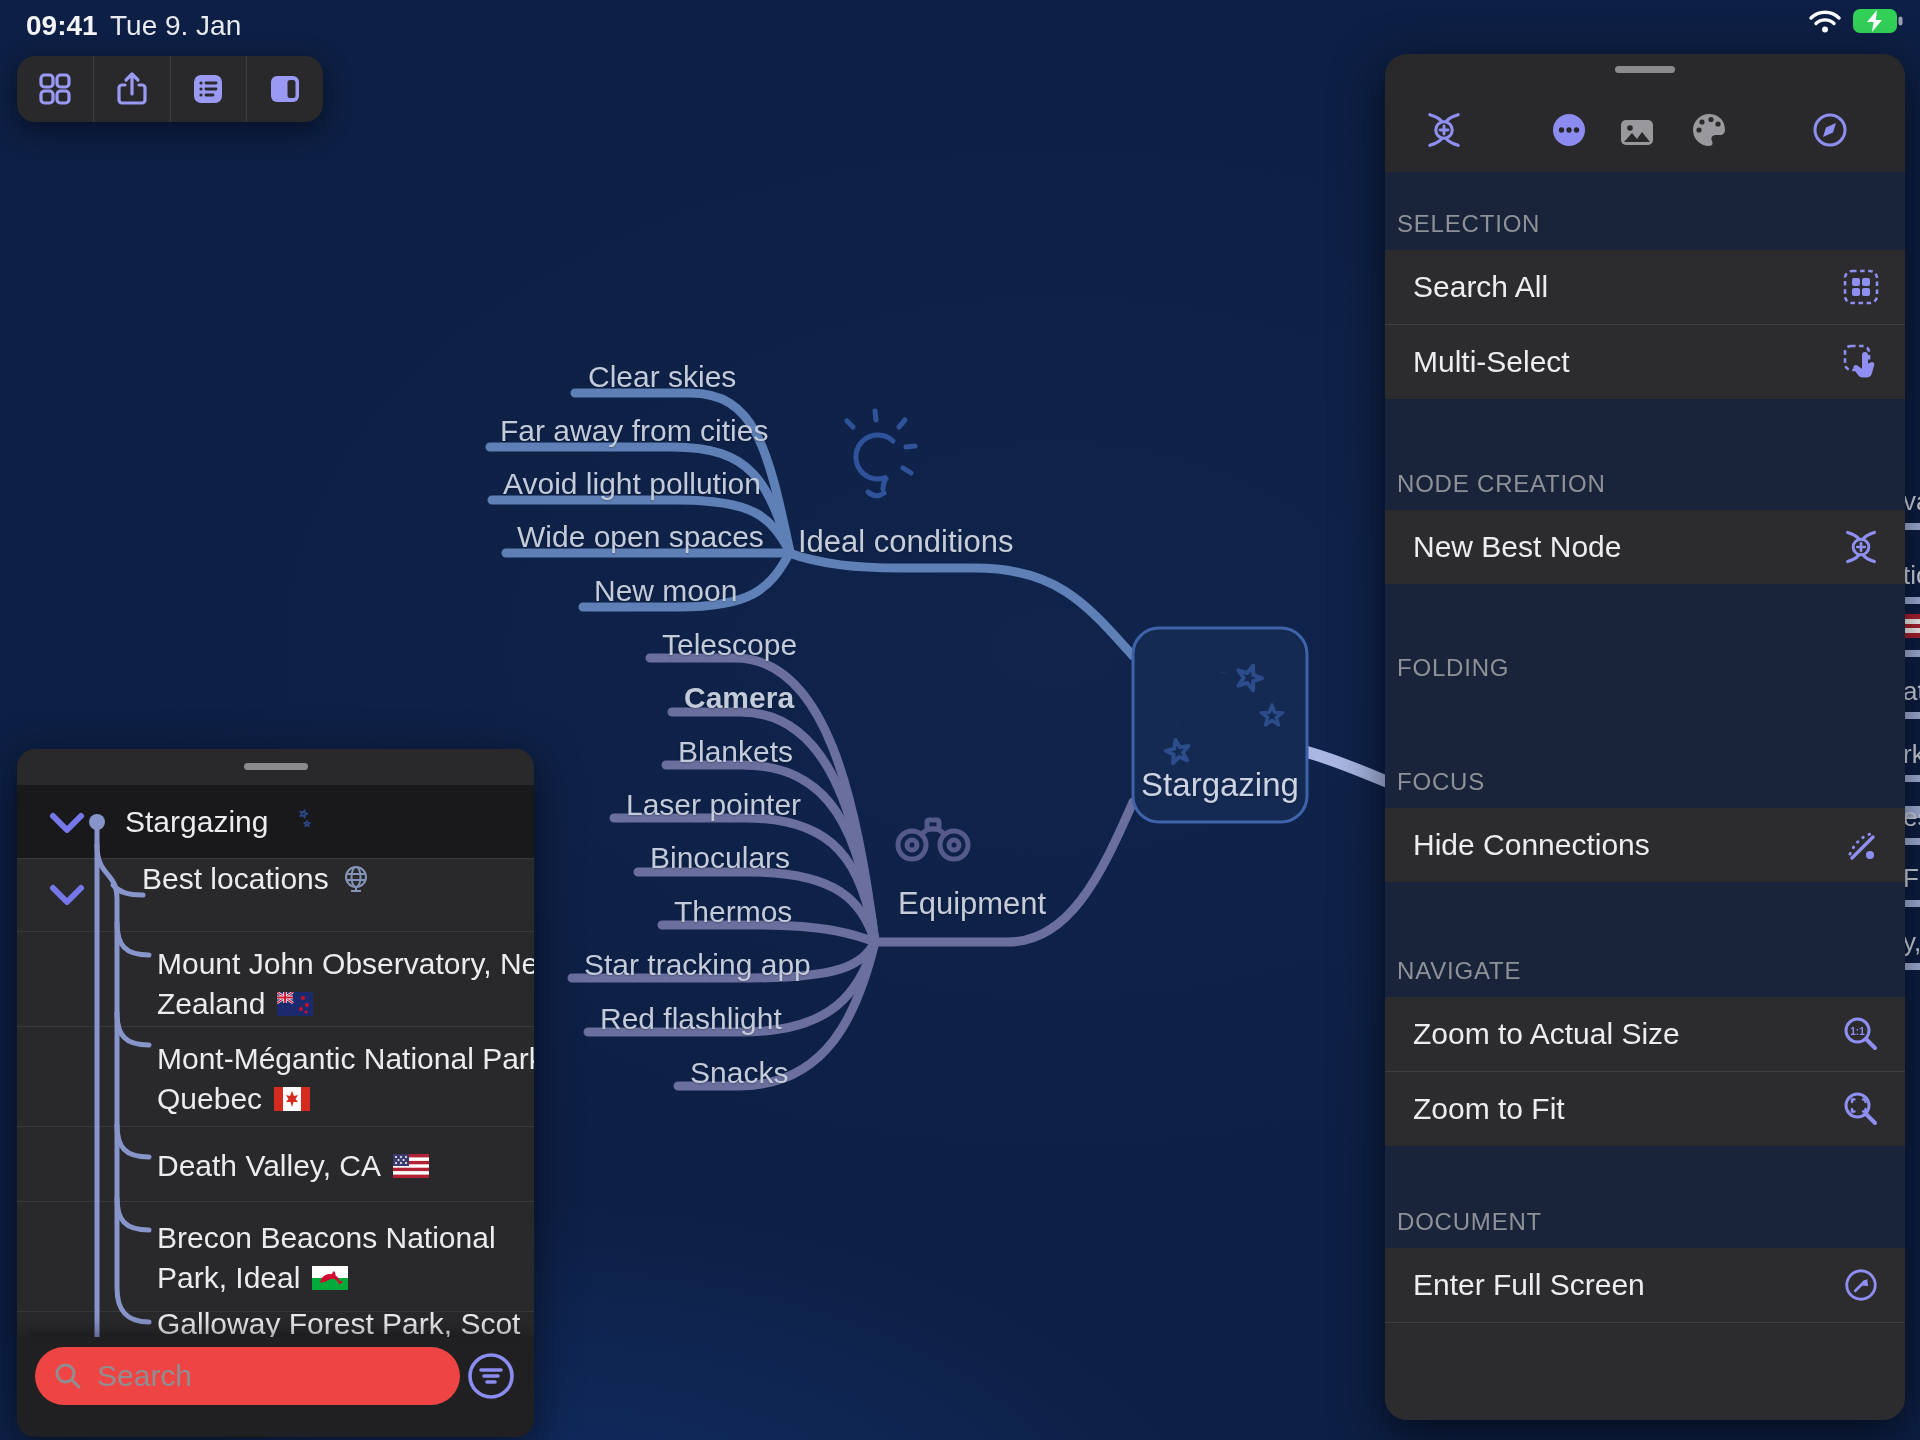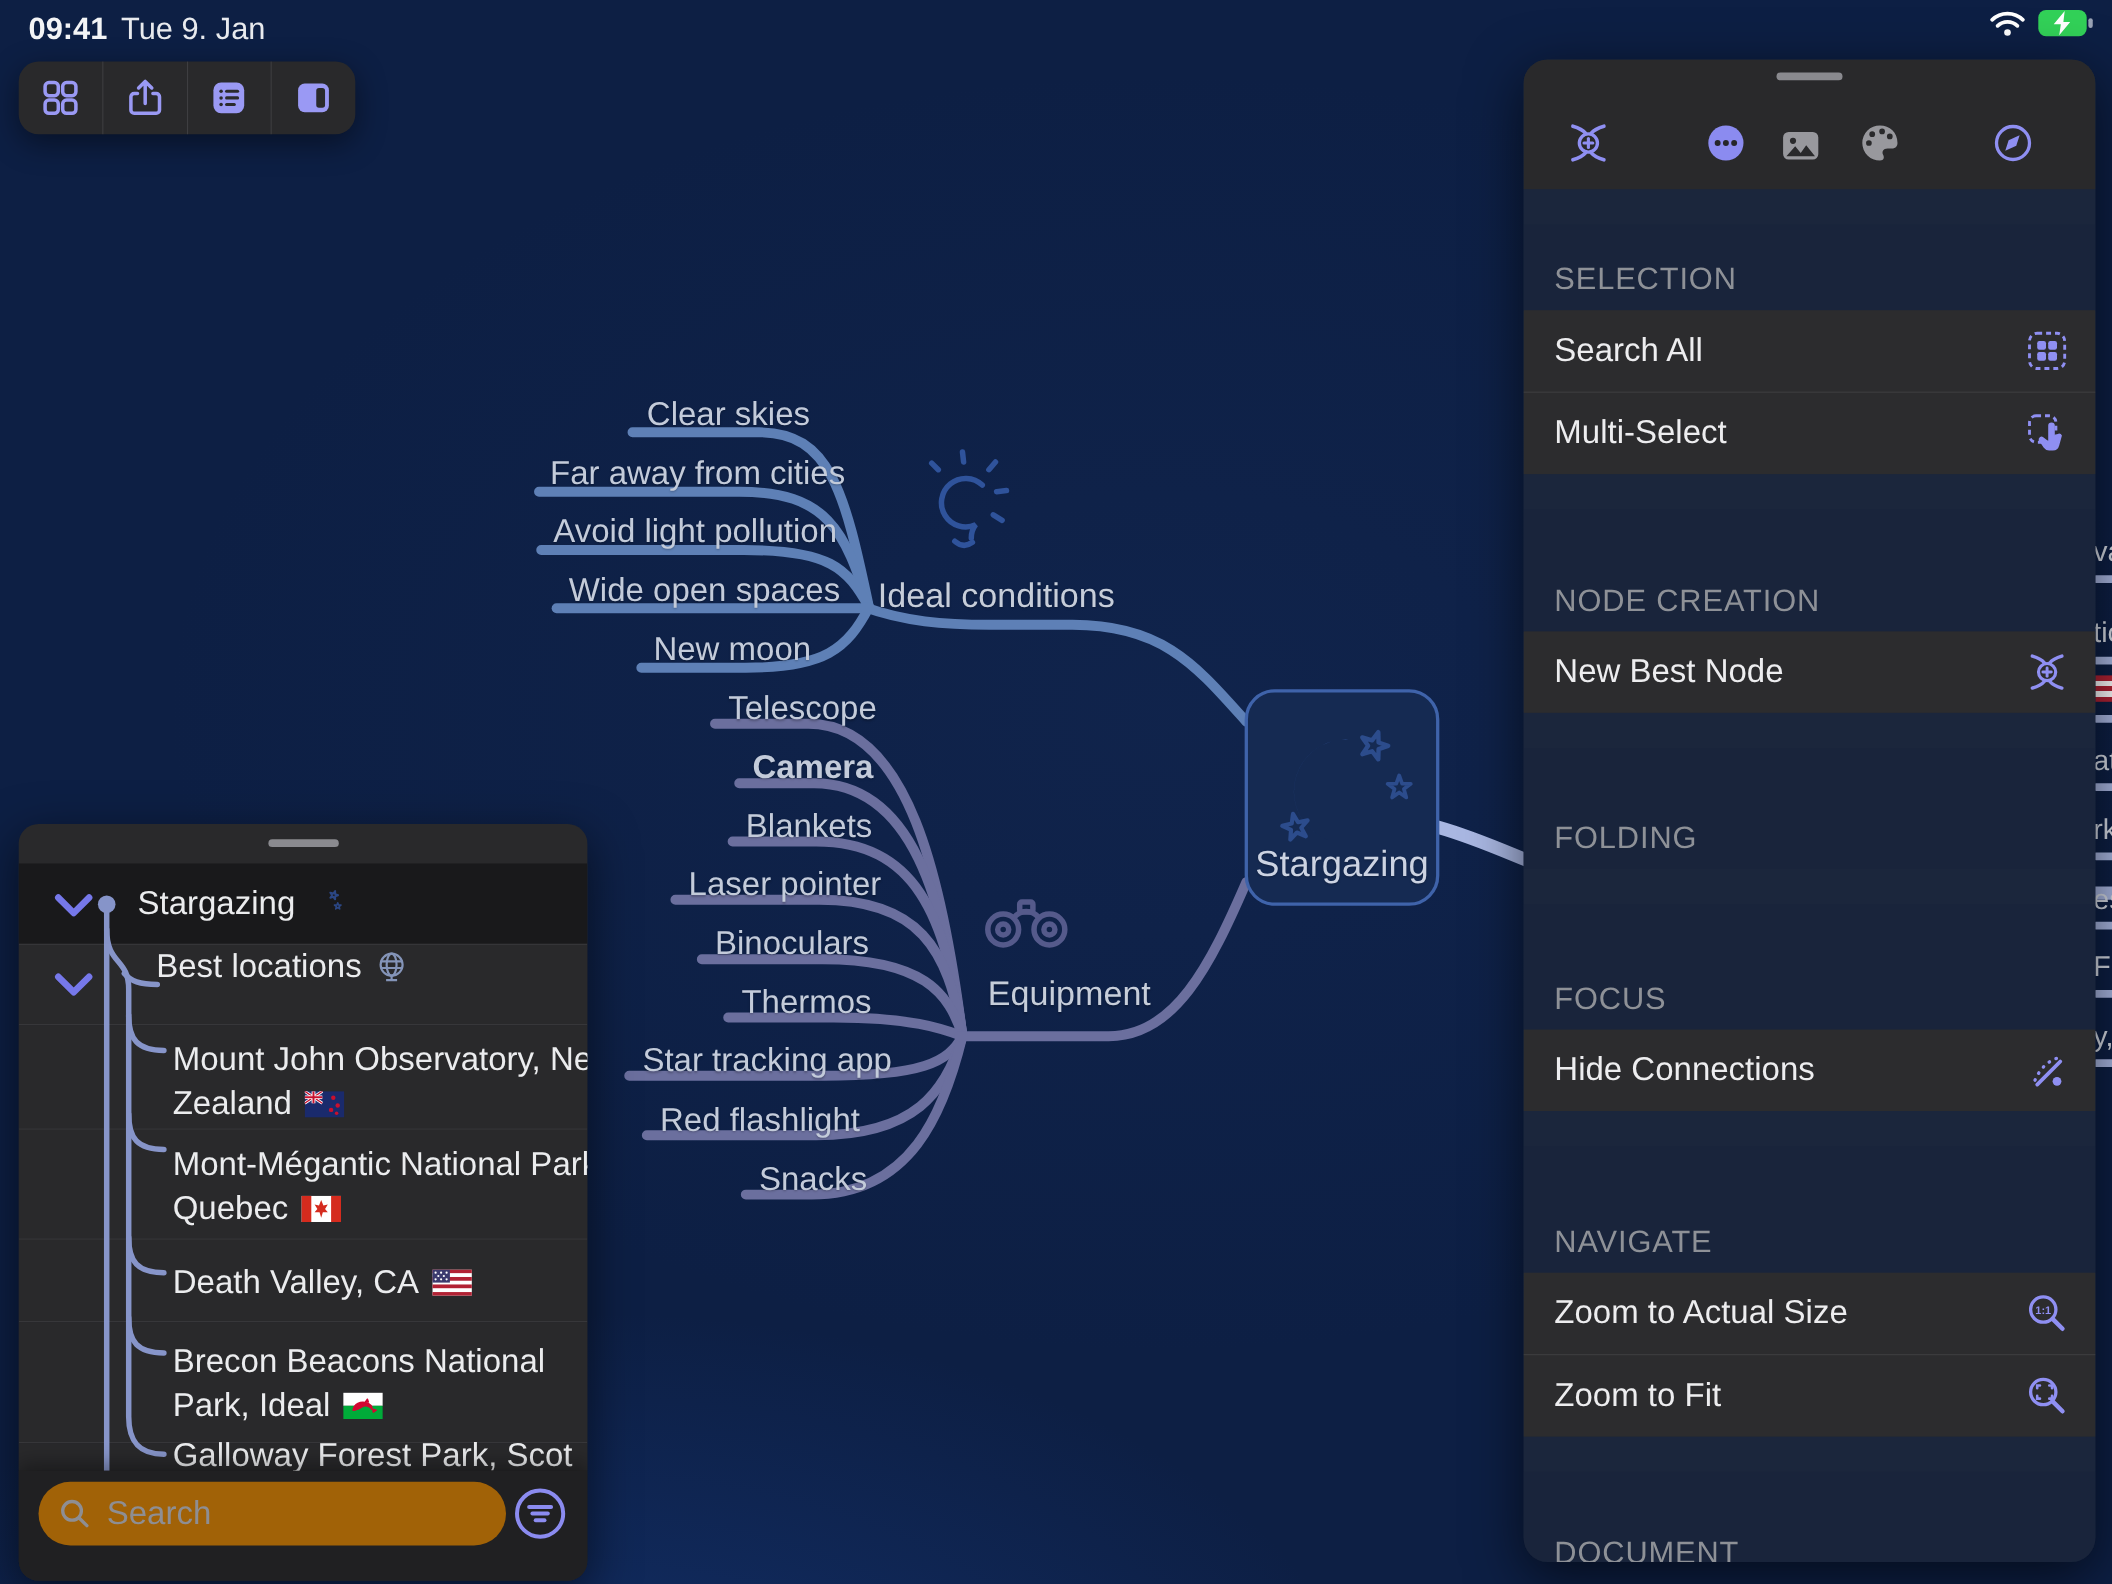--- a/index.html
+++ b/index.html
@@ -42,38 +42,38 @@
   .grabber{background:#8a8a8f;border-radius:4px;}
   .o-row{position:absolute;left:0;width:100%;box-sizing:border-box;background:#29292b;}
   .o-row.selected{background:#19191b;}
   .o-sep{position:absolute;left:0;width:100%;height:1px;background:#39393c;}
   .o-text{position:absolute;color:#ebecee;font-size:30px;white-space:nowrap;display:flex;align-items:center;gap:12px;}
   .footer{
     position:absolute;left:0;bottom:0;width:100%;height:100px;background:#202022;
     border-radius:0 0 18px 18px;z-index:3;box-shadow:0 -6px 18px rgba(0,0,0,.35);
   }
   .search-pill{
-    position:absolute;left:18px;top:10px;width:425px;height:58px;background:#a16207;border-radius:29px;
+    position:absolute;left:18px;top:10px;width:425px;height:58px;background:#ef4444;border-radius:29px;
     display:flex;align-items:center;padding:0 18px;box-sizing:border-box;gap:12px;
   }
   .search-pill input{
     flex:1;background:transparent;border:none;outline:none;color:#ebecee;font-size:30px;
     font-family:"Liberation Sans",sans-serif;
   }
   .search-pill input::placeholder{color:#8e8e93;}
   .flag{display:inline-block;vertical-align:-3px;}
   
   .menu-panel{
     left:1385px;top:54px;width:520px;height:1366px;border-radius:22px;z-index:6;
     background:#1b263c;box-shadow:0 14px 50px rgba(0,0,0,.6);overflow:hidden;
     display:flex;flex-direction:column;
   }
   .tabbar{height:118px;background:#29292b;position:relative;flex:none;}
-  .m-hdr{flex:none;display:flex;align-items:flex-end;padding:0 0 12px 28px;
-    color:#8e9197;font-size:28px;letter-spacing:.8px;background:rgba(22,33,57,.35);margin-top:32px;}
+  .m-hdr{flex:none;display:flex;align-items:flex-end;padding:0 0 12px 12px;
+    color:#8e9197;font-size:24px;letter-spacing:.8px;background:rgba(22,33,57,.35);}
   .m-group{flex:none;background:#2c2c2e;}
   .m-row{height:74px;display:flex;align-items:center;padding:0 24px 0 28px;position:relative;}
   .m-row + .m-row{border-top:1px solid #3e3e40;justify-content:flex-end;}
   .m-label{flex:1;color:#ededef;font-size:30px;}
   .m-icon{width:40px;height:40px;display:flex;align-items:center;justify-content:center;}
   .m-toolbar{height:97px;border-top:1px solid #3e3e40;display:flex;align-items:center;
     justify-content:space-between;padding:0 52px;}
   svg{display:block;}
 </style>
 </head>

